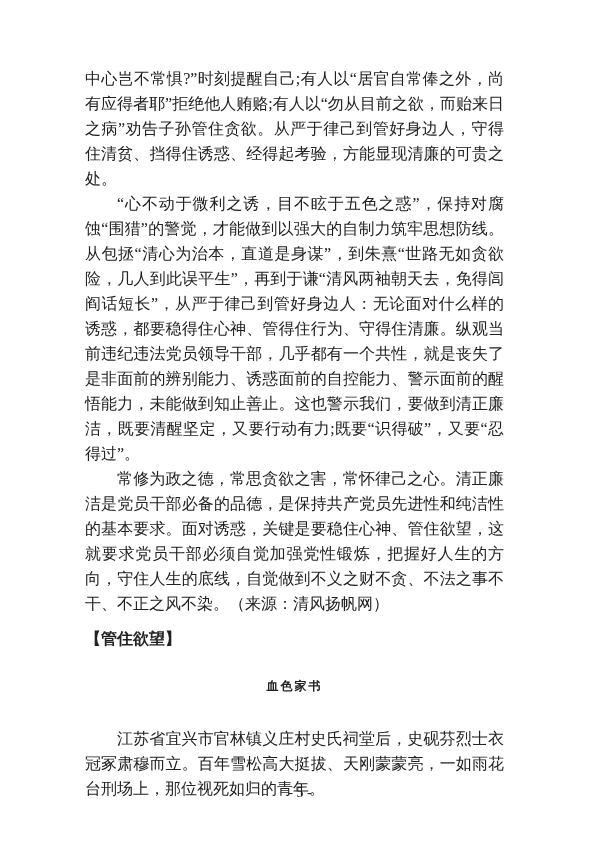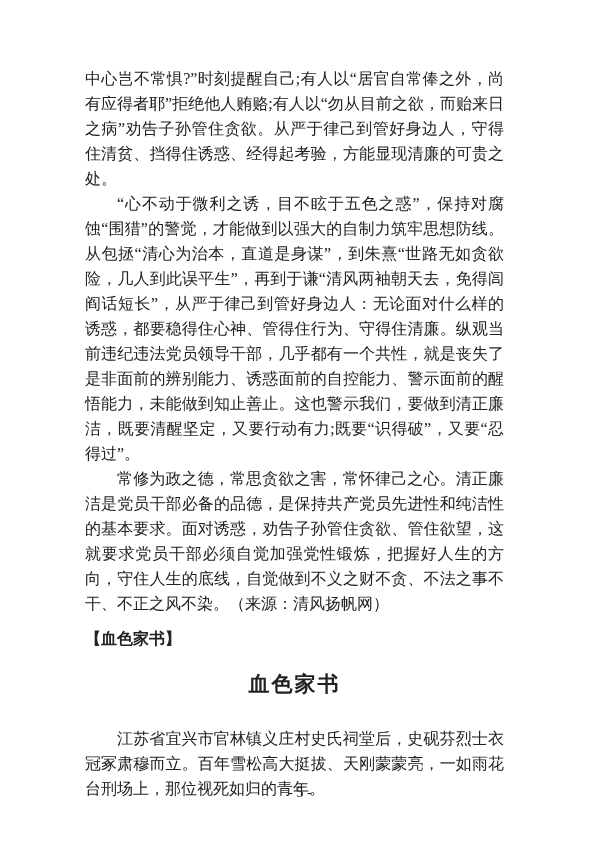--- a/index.html
+++ b/index.html
@@ -32,26 +32,25 @@
   }
   .section-label {
     margin: 10px 0 0 0;
     font-size: 16px;
     line-height: 25px;
     font-weight: 700;
     text-align: left;
   }
   .article-title {
     margin: 21px 0 0 0;
-    font-size: 21px;
+    font-size: 12px;
     line-height: 28px;
     font-weight: 700;
     text-align: center;
     letter-spacing: 2px;
-    font-family: Liberation Mono, monospace;
   }
   .after-title {
     margin-top: 26px !important;
   }
   .footer {
     position: absolute;
     top: 783px;
     left: 0;
     width: 100%;
     text-align: center;
@@ -63,23 +62,23 @@
 </head>
 <body>
 
 <div class="page">
   <div class="content">
 
     <p class="para">中心岂不常惧?”时刻提醒自己;有人以“居官自常俸之外，尚有应得者耶”拒绝他人贿赂;有人以“勿从目前之欲，而贻来日之病”劝告子孙管住贪欲。从严于律己到管好身边人，守得住清贫、挡得住诱惑、经得起考验，方能显现清廉的可贵之处。</p>
 
     <p class="para indent">“心不动于微利之诱，目不眩于五色之惑”，保持对腐蚀“围猎”的警觉，才能做到以强大的自制力筑牢思想防线。从包拯“清心为治本，直道是身谋”，到朱熹“世路无如贪欲险，几人到此误平生”，再到于谦“清风两袖朝天去，免得闾阎话短长”，从严于律己到管好身边人：无论面对什么样的诱惑，都要稳得住心神、管得住行为、守得住清廉。纵观当前违纪违法党员领导干部，几乎都有一个共性，就是丧失了是非面前的辨别能力、诱惑面前的自控能力、警示面前的醒悟能力，未能做到知止善止。这也警示我们，要做到清正廉洁，既要清醒坚定，又要行动有力;既要“识得破”，又要“忍得过”。</p>
 
-    <p class="para indent">常修为政之德，常思贪欲之害，常怀律己之心。清正廉洁是党员干部必备的品德，是保持共产党员先进性和纯洁性的基本要求。面对诱惑，劝告子孙管住贪欲、管住欲望，这就要求党员干部必须自觉加强党性锻炼，把握好人生的方向，守住人生的底线，自觉做到不义之财不贪、不法之事不干、不正之风不染。（来源：清风扬帆网）</p>
+    <p class="para indent">常修为政之德，常思贪欲之害，常怀律己之心。清正廉洁是党员干部必备的品德，是保持共产党员先进性和纯洁性的基本要求。面对诱惑，关键是要稳住心神、管住欲望，这就要求党员干部必须自觉加强党性锻炼，把握好人生的方向，守住人生的底线，自觉做到不义之财不贪、不法之事不干、不正之风不染。（来源：清风扬帆网）</p>
 
-    <p class="section-label">【血色家书】</p>
+    <p class="section-label">【管住欲望】</p>
 
     <h1 class="article-title">血色家书</h1>
 
     <p class="para indent after-title">江苏省宜兴市官林镇义庄村史氏祠堂后，史砚芬烈士衣冠冢肃穆而立。百年雪松高大挺拔、天刚蒙蒙亮，一如雨花台刑场上，那位视死如归的青年。</p>
 
 
   </div>
 
   <div class="footer">- 5 -</div>
 </div>

